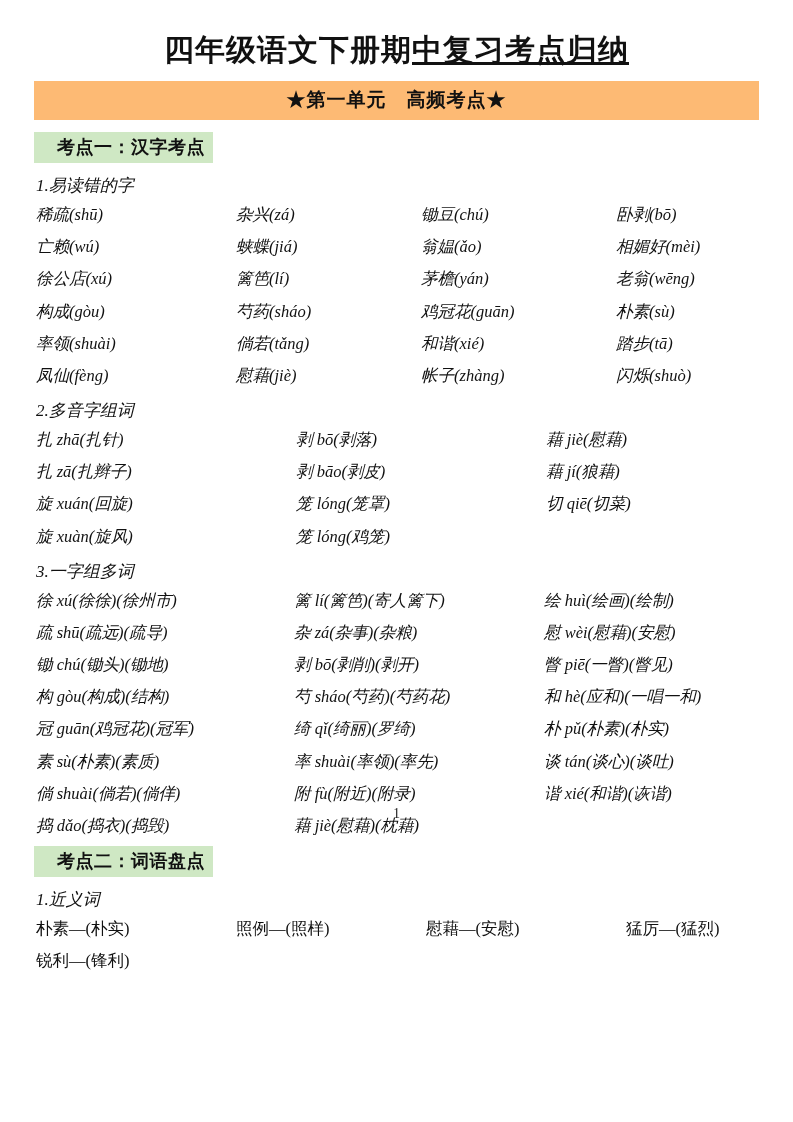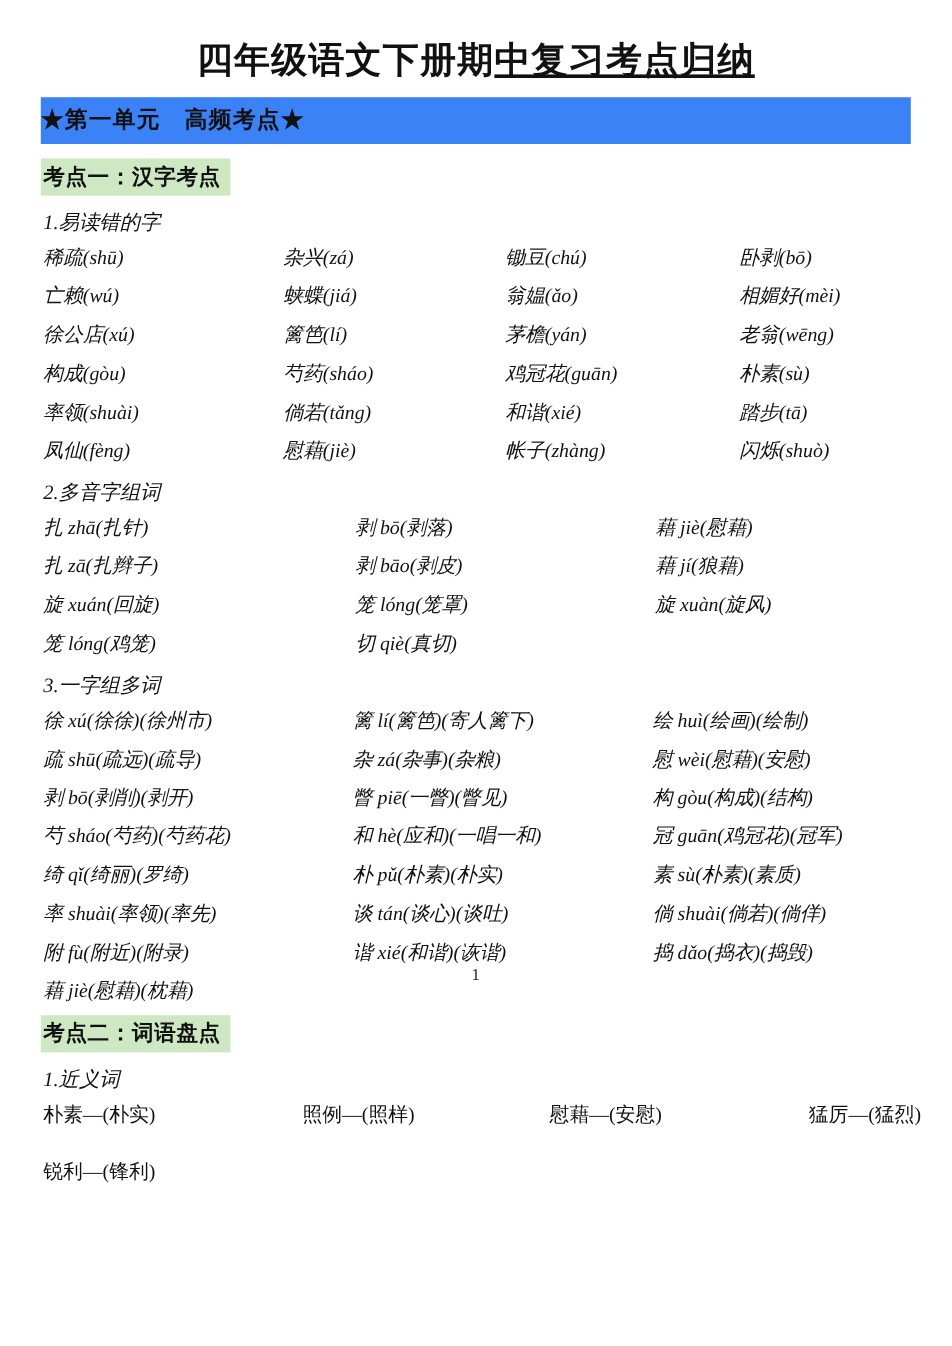--- a/index.html
+++ b/index.html
@@ -27,50 +27,51 @@
     font-size: 30px;
     font-weight: bold;
     letter-spacing: 1px;
     margin: 6px 0 10px 0;
     font-family: "Liberation Serif", "DejaVu Serif", serif;
   }
   .doc-title .underline-part {
     text-decoration: underline;
   }
   .unit-banner {
-    background: #3b82f6;
+    background: #fdba74;
+    text-align: center;
     font-size: 19px;
     font-weight: bold;
     padding: 6px 0 7px 0;
     margin: 0 0 8px 0;
     letter-spacing: 1px;
   }
   .kaodian-head {
     display: inline-block;
     background: #cfe8c4;
     font-size: 18px;
     font-weight: bold;
-    padding: 3px 8px 4px 2px;
+    padding: 3px 8px 4px 23px;
     margin: 4px 0 4px 0;
     letter-spacing: 0.5px;
   }
   .sub-head {
     font-size: 17px;
     font-style: italic;
     margin: 7px 0 2px 2px;
     font-family: "Liberation Serif", "DejaVu Serif", serif;
   }
   .grid {
     display: grid;
     margin: 0 0 0 2px;
   }
   .g4 { grid-template-columns: 200px 185px 195px 175px; }
   .g3 { grid-template-columns: 260px 250px 230px; }
   .g3b { grid-template-columns: 258px 250px 230px; }
-  .g4b { grid-template-columns: 200px 190px 200px 170px; gap: 16px; }
+  .g4b { grid-template-columns: 200px 190px 200px 170px; }
   .cell {
     font-size: 16.5px;
     line-height: 1.95;
     white-space: nowrap;
   }
   .it { font-style: italic; }
   .page-num {
     position: absolute;
     bottom: 10px;
     left: 0;
@@ -126,33 +127,34 @@
     <div class="sub-head it">2.多音字组词</div>
     <div class="grid g3">
       <div class="cell it">扎 zhā(扎针)</div>
       <div class="cell it">剥 bō(剥落)</div>
       <div class="cell it">藉 jiè(慰藉)</div>
       <div class="cell it">扎 zā(扎辫子)</div>
       <div class="cell it">剥 bāo(剥皮)</div>
       <div class="cell it">藉 jí(狼藉)</div>
       <div class="cell it">旋 xuán(回旋)</div>
       <div class="cell it">笼 lóng(笼罩)</div>
+      <div class="cell it">切 qiē(切菜)</div>
       <div class="cell it">旋 xuàn(旋风)</div>
       <div class="cell it">笼 lóng(鸡笼)</div>
-      <div class="cell it">切 qiè(真切)</div>
     </div>
 
     <div class="sub-head it">3.一字组多词</div>
     <div class="grid g3b tight">
       <div class="cell it">徐 xú(徐徐)(徐州市)</div>
       <div class="cell it">篱 lí(篱笆)(寄人篱下)</div>
       <div class="cell it">绘 huì(绘画)(绘制)</div>
       <div class="cell it">疏 shū(疏远)(疏导)</div>
       <div class="cell it">杂 zá(杂事)(杂粮)</div>
       <div class="cell it">慰 wèi(慰藉)(安慰)</div>
+      <div class="cell it">锄 chú(锄头)(锄地)</div>
       <div class="cell it">剥 bō(剥削)(剥开)</div>
       <div class="cell it">瞥 piē(一瞥)(瞥见)</div>
       <div class="cell it">构 gòu(构成)(结构)</div>
       <div class="cell it">芍 sháo(芍药)(芍药花)</div>
       <div class="cell it">和 hè(应和)(一唱一和)</div>
       <div class="cell it">冠 guān(鸡冠花)(冠军)</div>
       <div class="cell it">绮 qǐ(绮丽)(罗绮)</div>
       <div class="cell it">朴 pǔ(朴素)(朴实)</div>
       <div class="cell it">素 sù(朴素)(素质)</div>
       <div class="cell it">率 shuài(率领)(率先)</div>

